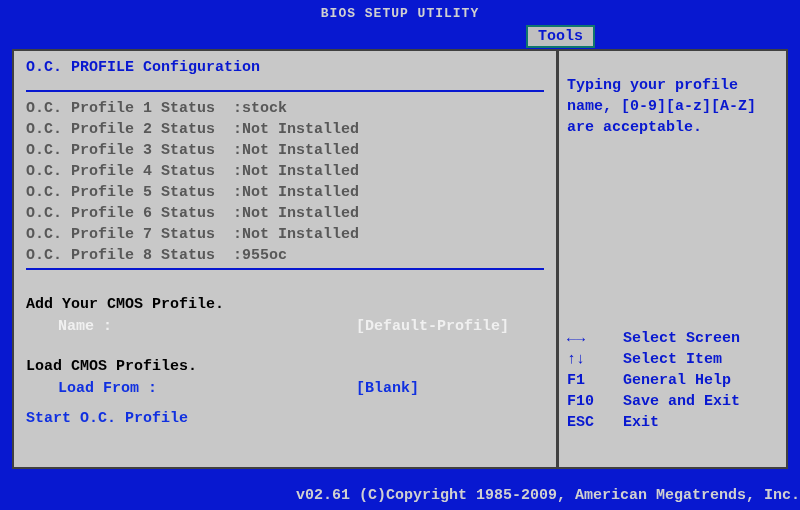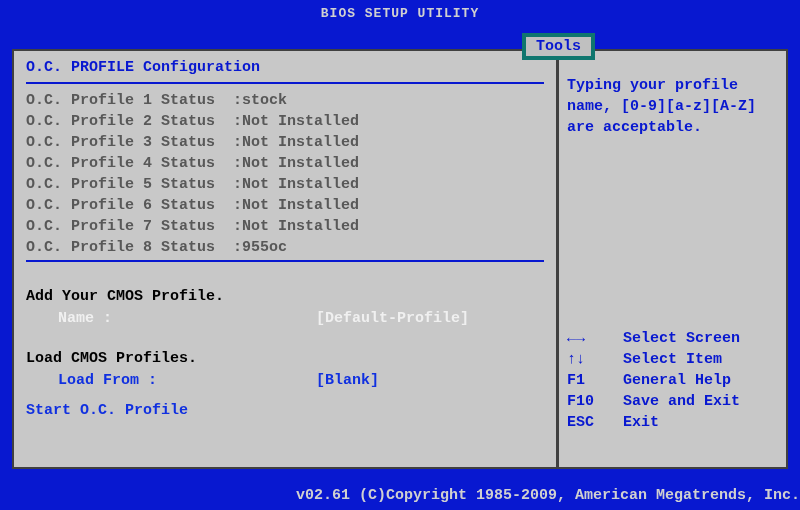--- a/index.html
+++ b/index.html
@@ -29,25 +29,25 @@
       font-size: 13px;
       letter-spacing: 1px;
     }
     .tab-row {
       position: relative;
       height: 22px;
     }
     .tab {
       position: absolute;
       right: 205px;
-      top: 8px;
+      top: 0;
       background: #c0c0c0;
       color: #0818d0;
       padding: 1px 10px;
-      border: 4px solid #0f766e;
+      border: 2px solid #0f766e;
     }
     .main-area {
       margin: 2px 12px 0 12px;
       height: 420px;
       display: flex;
       gap: 0;
     }
     .left-panel {
       flex: 1;
       background: #c8c8c8;
@@ -61,41 +61,42 @@
       background: #c8c8c8;
       border: 2px solid #404040;
       border-left: 1px solid #404040;
       padding: 24px 8px;
       display: flex;
       flex-direction: column;
     }
     .section-header {
       color: #0818d0;
       font-size: 15px;
-      margin-bottom: 4px;
+      margin-bottom: 12px;
     }
     .divider {
       border: none;
       border-top: 2px solid #0818d0;
       margin: 2px 0 6px 0;
     }
     .profile-row {
       color: #585858;
       line-height: 21px;
       white-space: pre;
     }
     .section-label {
       color: #000;
       margin-top: 18px;
       line-height: 22px;
     }
     .field-row {
       display: flex;
       line-height: 22px;
       color: #1030e0;
+      gap: 40px;
     }
     .field-row.highlighted {
       color: #f0f0f0;
     }
     .field-label {
       width: 290px;
       padding-left: 32px;
     }
     .field-value {
     }

